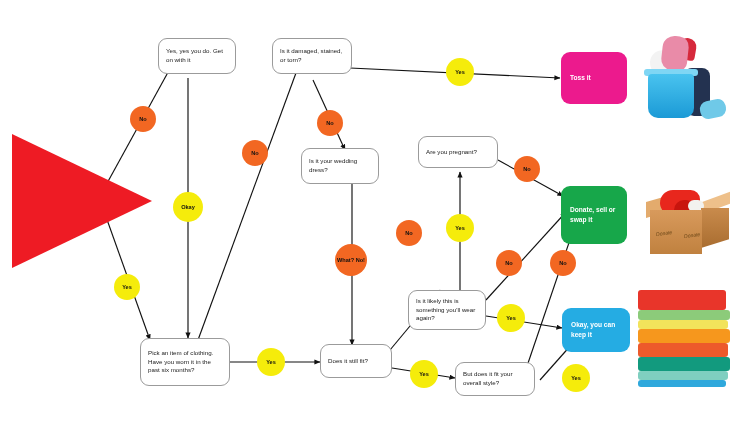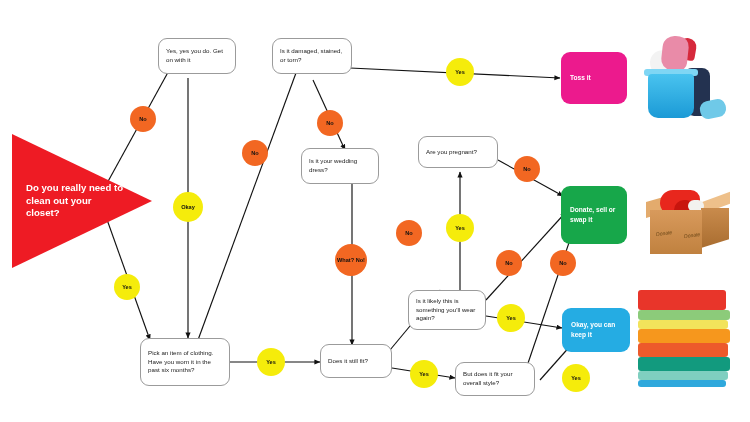--- a/index.html
+++ b/index.html
@@ -130,21 +130,20 @@
       <path d="M540,380 L572,344"></path>
 
       <path d="M525,372 L574,228"></path>
     </g>
   </svg>
 
   <div class="tri" style="left:12px;top:134px;width:140px;height:134px;">
     <svg class="shape" viewBox="0 0 140 134" preserveAspectRatio="none">
       <polygon points="0,0 140,67 0,134" fill="#EE1B24"></polygon>
     </svg>
-    <div class="txt">Do you really need to clean out your closet?</div>
   </div>
 
   <div class="node qbox" style="left:158px;top:38px;width:78px;height:36px;">
     <span>Yes, yes you do. Get on with it</span>
   </div>
 
   <div class="node qbox" style="left:272px;top:38px;width:80px;height:36px;">
     <span>Is it damaged, stained, or torn?</span>
   </div>
 

